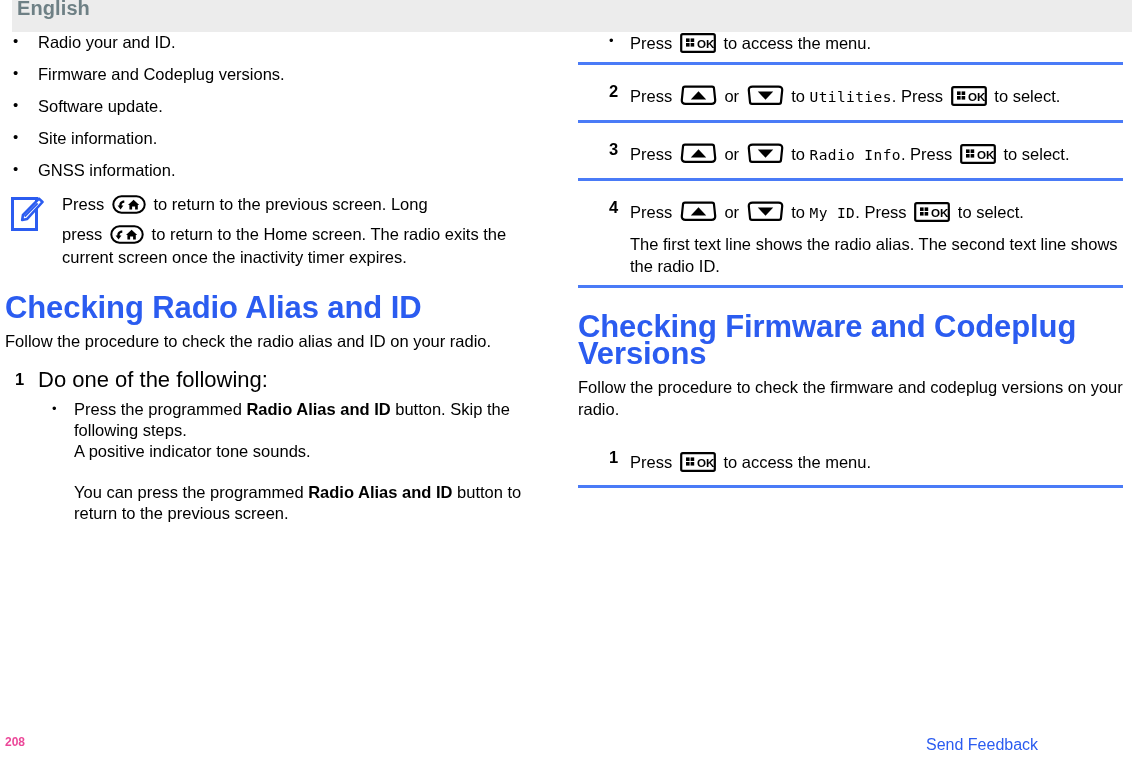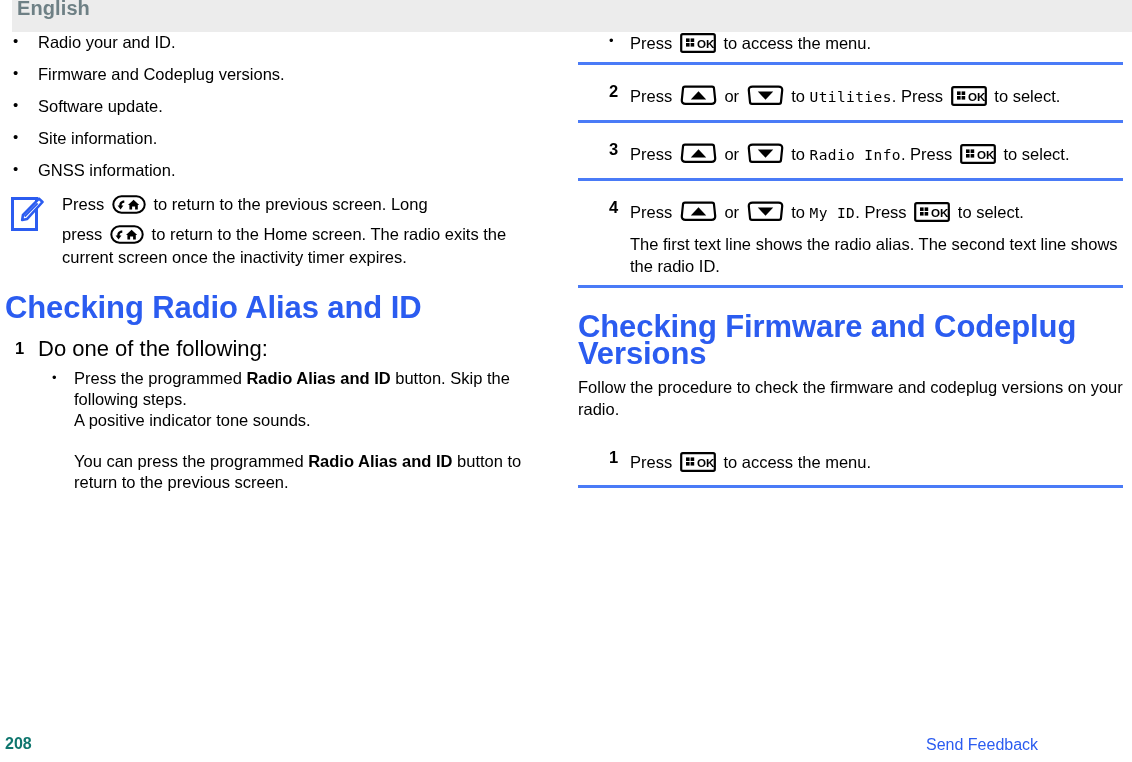--- a/index.html
+++ b/index.html
@@ -202,23 +202,23 @@
 
   
   .footer {
     position: absolute;
     left: 0; bottom: 0;
     width: 1132px; height: 32px;
   }
   .footer-page {
     position: absolute;
     left: 5px; top: 5px;
-    font-size: 16px;
-    font-weight: bold;
-    color: #0f766e;
+    font-size: 12px;
+    font-weight: bold;
+    color: #ec4899;
   }
   .footer-feedback {
     position: absolute;
     left: 894px; top: 6px;
     font-size: 16px;
     color: #2b5cf0;
     text-decoration: none;
     margin-left: 32px;
   }
 </style>
@@ -269,20 +269,21 @@
               <path d="M12.3 5.6 C8.6 5.6 7.2 8.0 7.3 10.6 L5.6 10.6 L8.6 14.4 L11.4 10.6 L9.6 10.6 C9.5 8.9 10.3 7.7 12.3 7.7 Z" fill="#000"></path>
               <path d="M21.6 4.8 L16.0 9.9 L17.4 9.9 L17.4 14.5 L20.1 14.5 L20.1 11.4 L23.1 11.4 L23.1 14.5 L25.8 14.5 L25.8 9.9 L27.2 9.9 Z" fill="#000"></path>
             </svg>
           </span>
           <span>to return to the Home screen. The radio exits the current screen once the inactivity timer expires.</span>
         </span>
       </div>
     </div>
 
     <div class="sect-title">Checking Radio Alias and ID</div>
+    <div class="sect-intro">Follow the procedure to check the radio alias and ID on your radio.</div>
 
     <div class="step-plain">
       <span class="num">1</span>
       <span class="txt">Do one of the following:</span>
 
       <ul class="sub-list">
         <li>
           <span>Press the programmed </span><b class="ui">Radio Alias and ID</b><span> button. Skip the following steps.</span><br>
           <span>A positive indicator tone sounds.</span>
           <div class="sub-para">

